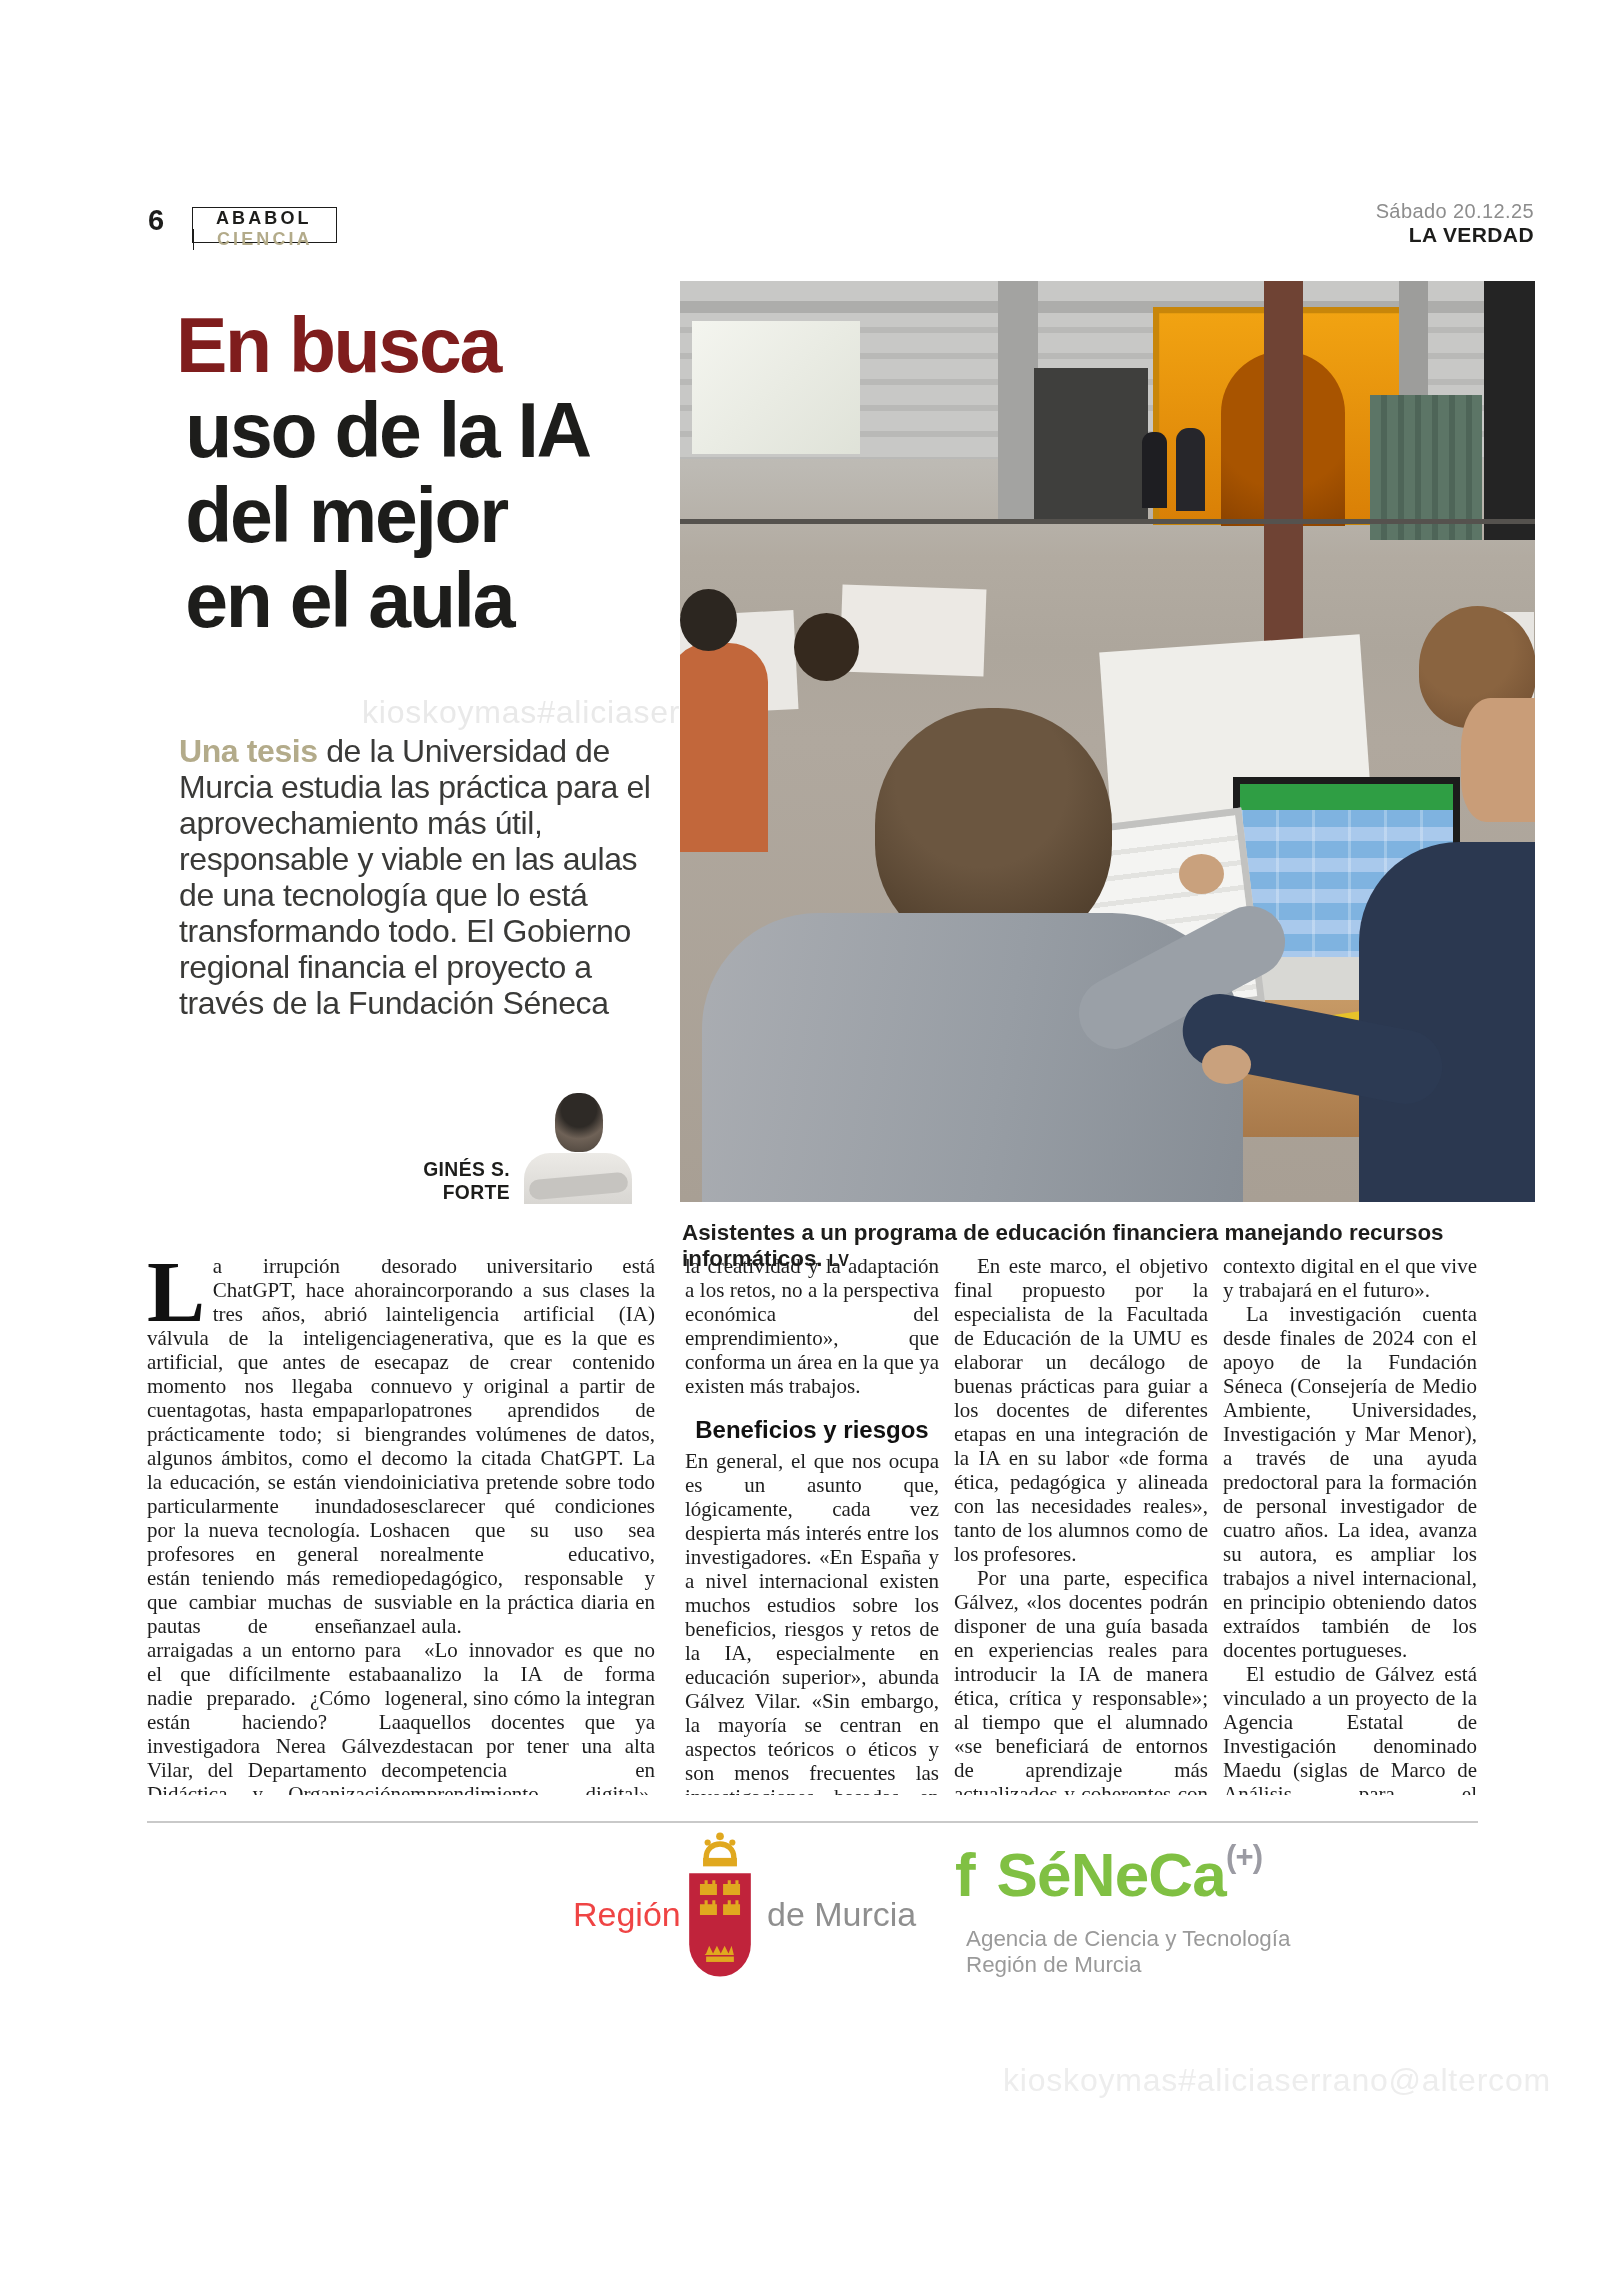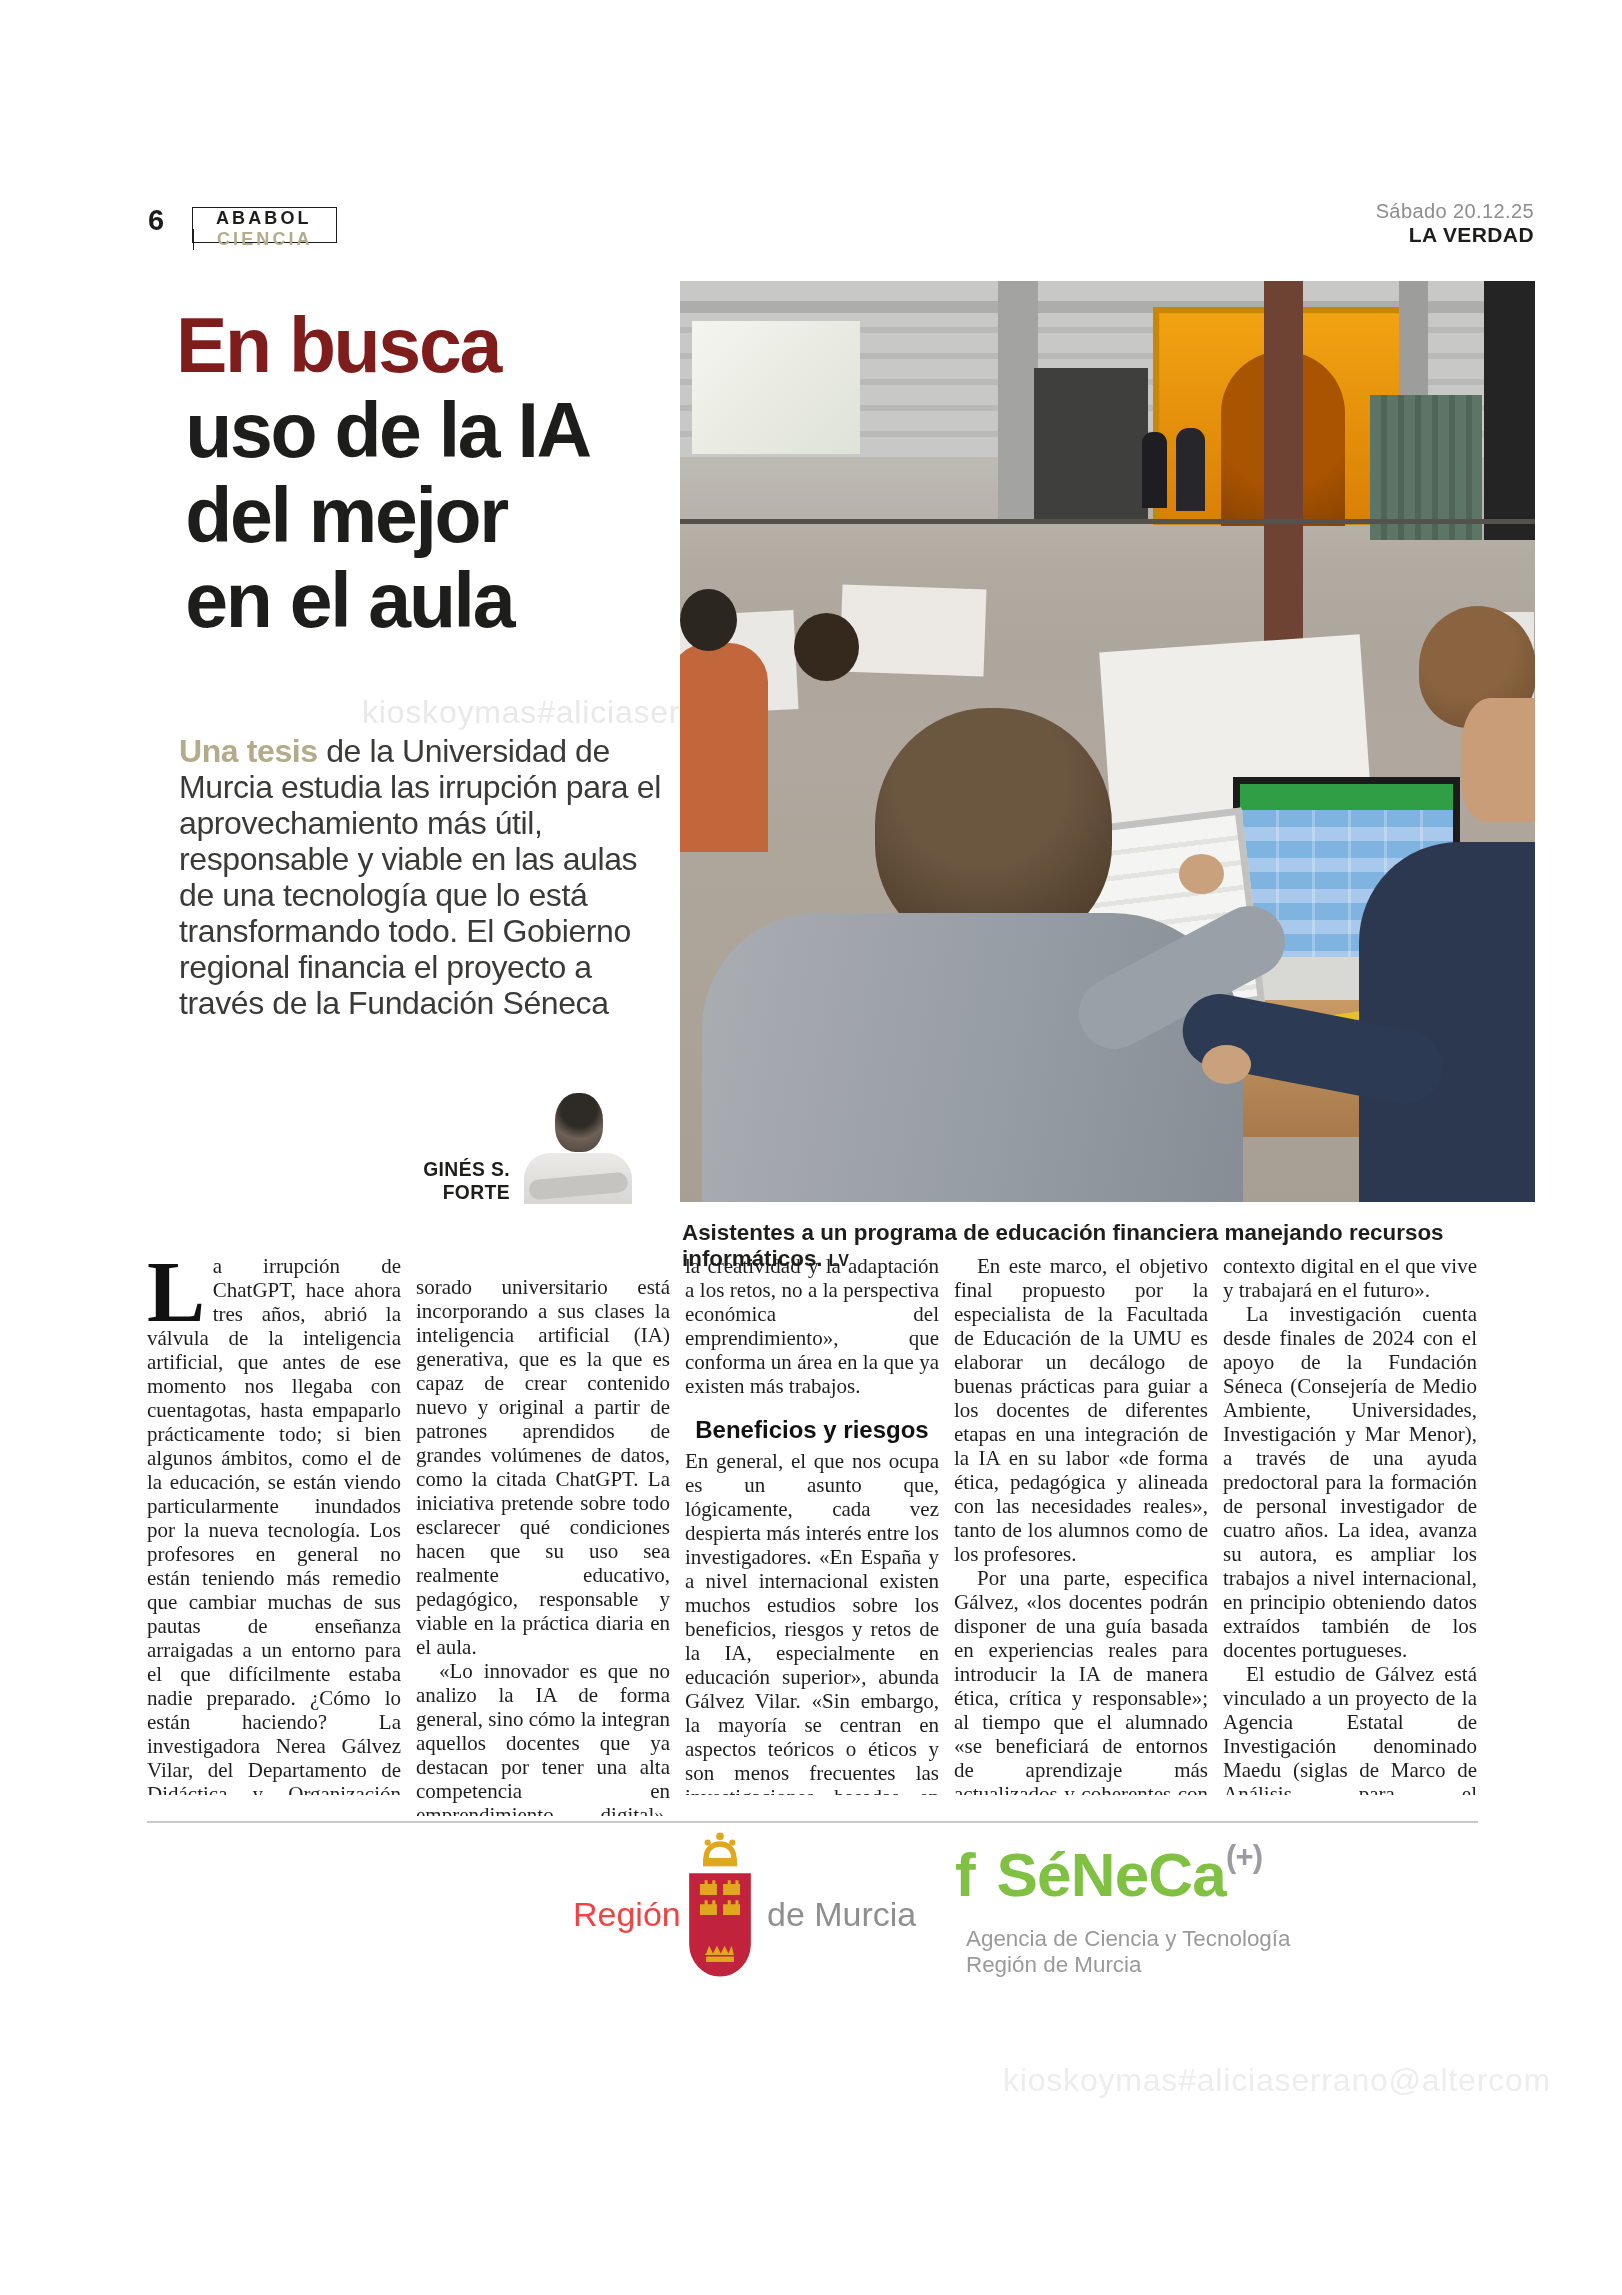--- a/index.html
+++ b/index.html
@@ -117,21 +117,21 @@
   .armR{left:501px;top:731px;width:263px;height:74px;border-radius:37px;background:#2c3a53;transform:rotate(11deg);}
   .handR{left:522px;top:764px;width:49px;height:39px;border-radius:50%;background:#c9a17d;}
 
   
   .caption{position:absolute;left:682px;top:1220px;width:853px;font-size:22.4px;font-weight:600;color:#1d1d1b;}
   .caption .credit{font-size:16px;font-weight:bold;letter-spacing:0.8px;}
 
   
   .col{position:absolute;top:1254px;width:254px;height:541px;font-family:"Liberation Serif",serif;
        font-size:21px;line-height:24px;color:#1e1e1e;text-align:justify;overflow:hidden;}
-  .c1{left:147px;} .c2{left:416px;margin-top:21px;} .c3{left:685px;} .c4{left:954px;} .c5{left:1223px;}
+  .c1{left:147px;} .c2{left:401px;} .c3{left:685px;} .c4{left:954px;} .c5{left:1223px;}
   .col p{margin:0;}
   .col p.ind{text-indent:23px;}
   .dropcap{float:left;font-size:87px;line-height:66px;font-weight:bold;color:#111;
            padding:4.6px 7.7px 0 0;font-family:"Liberation Serif",serif;}
   .subhead{font-family:"Liberation Sans",sans-serif;font-weight:bold;font-size:24px;line-height:26px;
            margin:18.5px 0 6.2px 0;color:#111;text-align:center;}
 
   
   .footer-rule{position:absolute;left:147px;top:1821px;width:1331px;height:1.5px;background:#c9c9c9;}
   .region-label{position:absolute;left:573px;top:1895px;font-size:34px;color:#ef4444;font-weight:500;}
@@ -162,21 +162,21 @@
     <div class="header-masthead">LA VERDAD</div>
   </div>
 
   <div class="headline">
     <div class="accent">En busca</div>
     <div class="rest">uso de la IA</div>
     <div class="rest">del mejor</div>
     <div class="rest">en el aula</div>
   </div>
 
-  <div class="lede"><span class="accent">Una tesis</span><span> de la Universidad de Murcia estudia las irrupción para el aprovechamiento más útil, responsable y viable en las aulas de una tecnología que lo está transformando todo. El Gobierno regional financia el proyecto a través de la Fundación Séneca</span></div>
+  <div class="lede"><span class="accent">Una tesis</span><span> de la Universidad de Murcia estudia las práctica para el aprovechamiento más útil, responsable y viable en las aulas de una tecnología que lo está transformando todo. El Gobierno regional financia el proyecto a través de la Fundación Séneca</span></div>
 
   <div class="byline">
     <div>GINÉS S.</div>
     <div>FORTE</div>
   </div>
   <div class="portrait">
     <div class="shirt"></div>
     <div class="arms"></div>
     <div class="head"></div>
   </div>

